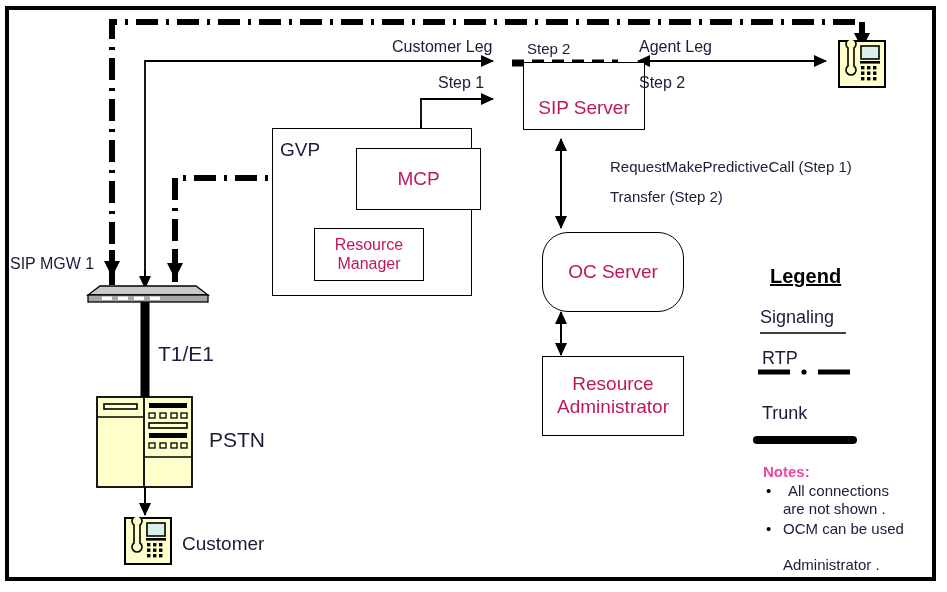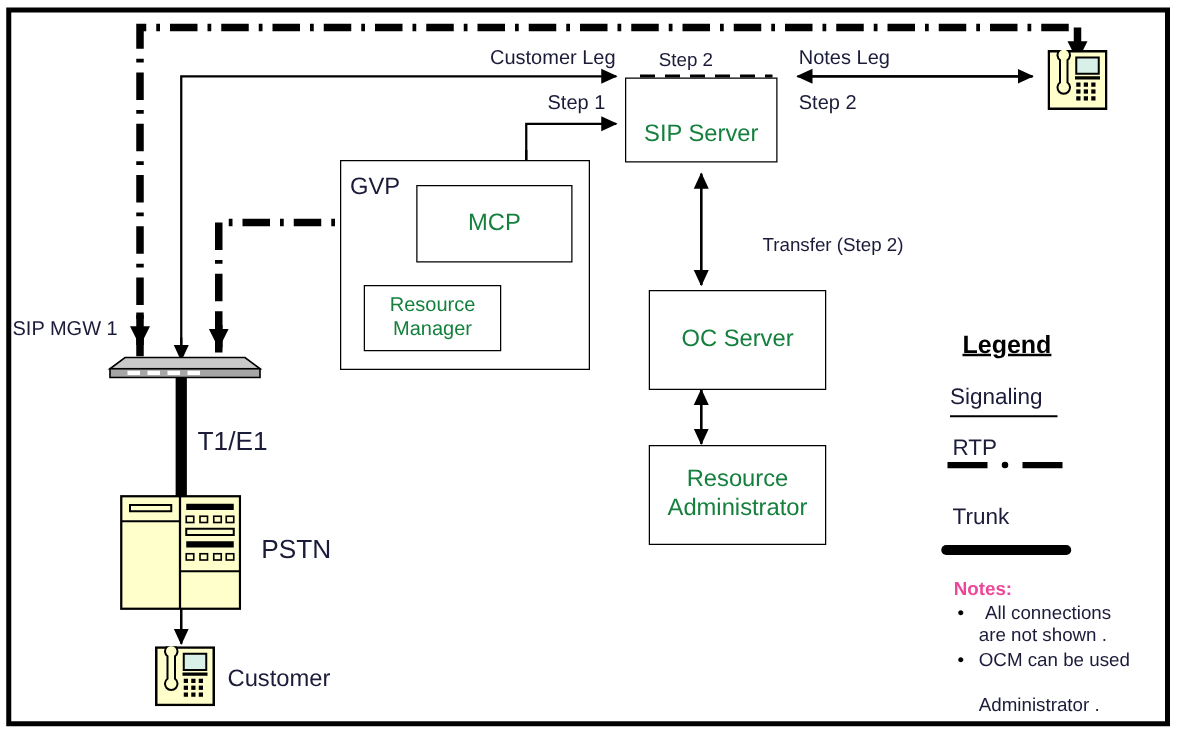--- a/index.html
+++ b/index.html
@@ -24,22 +24,23 @@
     white-space:pre;
     line-height:1.15;
   }
   .box{
     position:absolute;
     border:1.6px solid #000;
     background:#ffffff;
     box-sizing:border-box;
     display:flex;align-items:center;justify-content:center;
     text-align:center;
-    color:#15803d;
+    color:#be185d;
     font-family:"Liberation Sans", sans-serif;
+    margin-left:23px;
   }
   .plainbox{
     position:absolute;
     border:1.6px solid #000;
     background:#ffffff;
     box-sizing:border-box;
   }
   .legend-title{
     position:absolute;
     font-weight:bold;
@@ -138,21 +139,21 @@
 
   <div class="box" style="left:333px;top:148px;width:125px;height:62px;font-size:19px;">
     <span>MCP</span>
   </div>
 
   <div class="box" style="left:291px;top:228px;width:110px;height:53px;font-size:16px;line-height:1.15;">
     <span style="white-space:pre-line">Resource
 Manager</span>
   </div>
 
-  <div class="box" style="left:519px;top:232px;width:142px;height:80px;font-size:19px;">
+  <div class="box" style="left:519px;top:232px;width:142px;height:80px;font-size:19px;border-radius:26px;">
     <span>OC Server</span>
   </div>
 
   <div class="box" style="left:519px;top:356px;width:142px;height:80px;font-size:19px;line-height:1.2;">
     <span style="white-space:pre-line">Resource
 Administrator</span>
   </div>
 
   <div style="position:absolute;left:86px;top:283px;width:124px;height:20px;">
     <svg width="124" height="20" style="display:block">
@@ -223,36 +224,37 @@
           <rect x="29" y="37" width="3.4" height="3.4"></rect>
           <rect x="35" y="37" width="3.4" height="3.4"></rect>
       </g>
     </svg>
   </div>
 
   <div class="lbl" style="left:392px;top:38px;font-size:16px;">Customer Leg</div>
 
   <div class="lbl" style="left:527px;top:40px;font-size:15px;">Step 2</div>
 
-  <div class="lbl" style="left:639px;top:38px;font-size:16px;">Notes Leg</div>
+  <div class="lbl" style="left:639px;top:38px;font-size:16px;">Agent Leg</div>
 
   <div class="lbl" style="left:438px;top:74px;font-size:16px;">Step 1</div>
 
   <div class="lbl" style="left:639px;top:74px;font-size:16px;">Step 2</div>
 
   <div class="lbl" style="left:280px;top:139px;font-size:19px;">GVP</div>
 
   <div class="lbl" style="left:10px;top:255px;font-size:16px;">SIP MGW 1</div>
 
   <div class="lbl" style="left:158px;top:342px;font-size:21px;">T1/E1</div>
 
   <div class="lbl" style="left:209px;top:428px;font-size:21px;">PSTN</div>
 
   <div class="lbl" style="left:182px;top:533px;font-size:19px;">Customer</div>
 
+  <div class="lbl" style="left:610px;top:158px;font-size:15px;">RequestMakePredictiveCall (Step 1)</div>
 
   <div class="lbl" style="left:610px;top:188px;font-size:15px;">Transfer (Step 2)</div>
 
   <div class="legend-title" style="left:770px;top:265px;">Legend</div>
 
   <div class="legend-item" style="left:760px;top:307px;width:86px;">Signaling</div>
   <svg class="layer" style="left:0;top:0;">
     <line x1="760" y1="333" x2="846" y2="333" stroke="#000" stroke-width="1.6"></line>
     <line x1="758" y1="372" x2="790" y2="372" stroke="#000" stroke-width="5"></line>
     <circle cx="804" cy="372" r="2.6" fill="#000"></circle>

